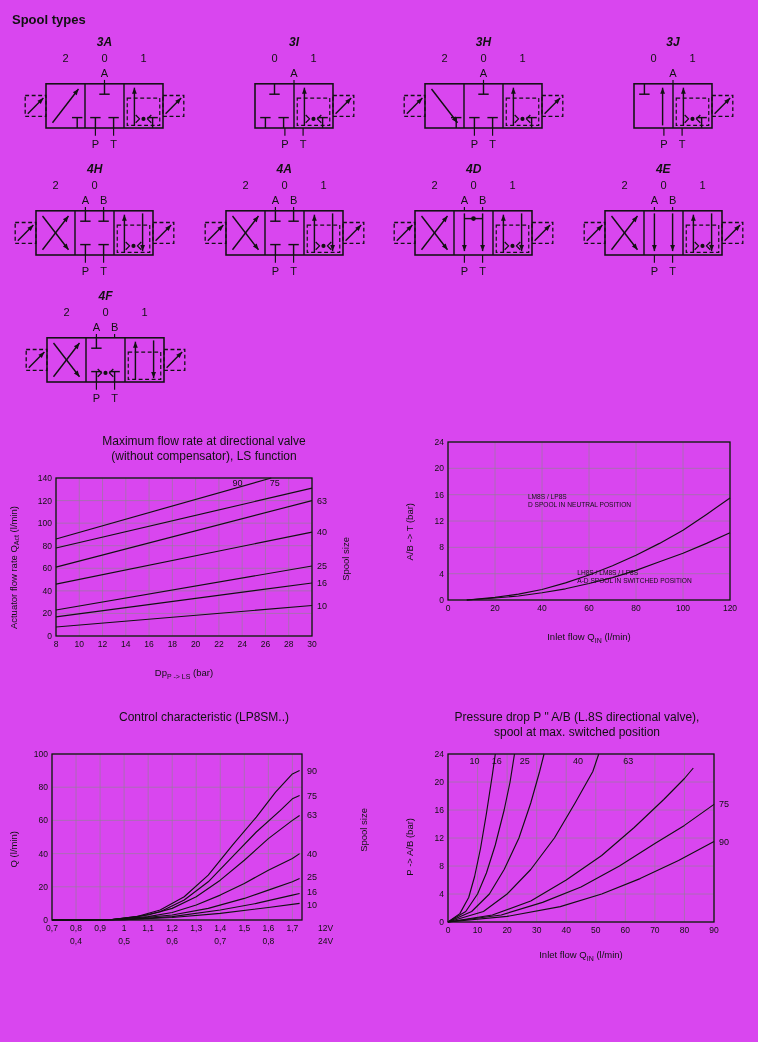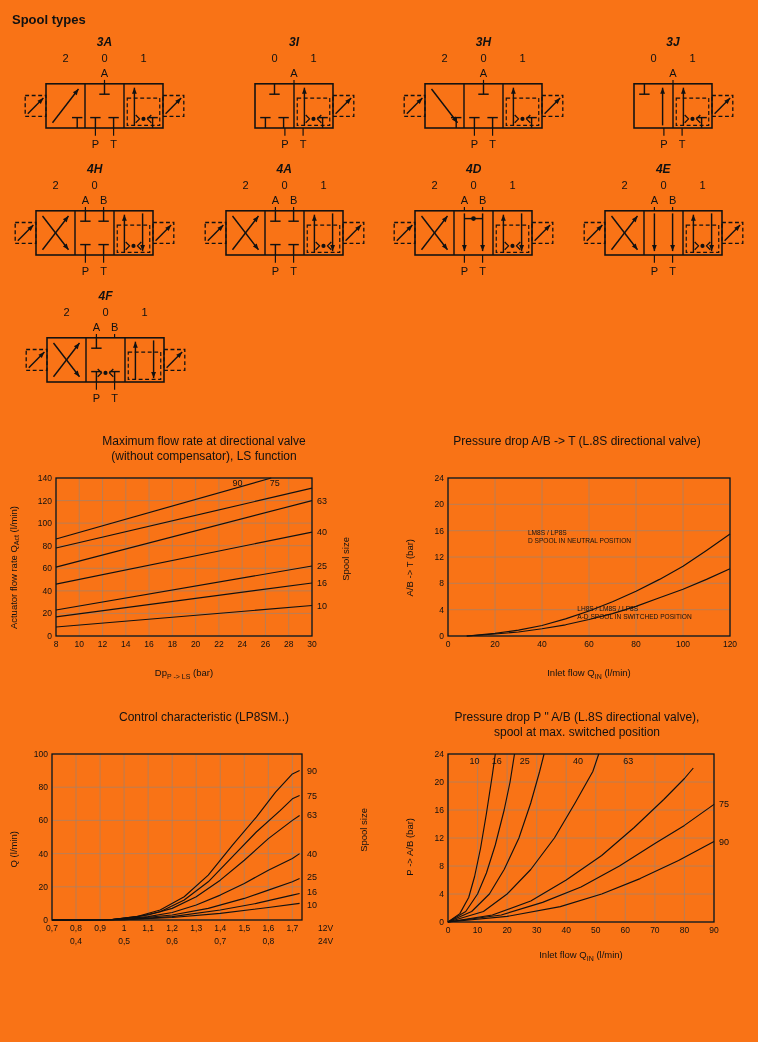--- a/index.html
+++ b/index.html
@@ -1,17 +1,17 @@
 <!DOCTYPE html>
 <html><head>
 <meta charset="utf-8">
 <style>
   html,body{margin:0;padding:0;background:#fff;color:#111;}
   body{font-family:"Liberation Sans",sans-serif;}
-  .page{width:758px;min-height:1042px;position:relative;overflow:hidden;background:#f97316;}
+  .page{width:758px;min-height:1042px;position:relative;overflow:hidden;background:#d946ef;}
   .page-heading{font-size:13px;font-weight:bold;margin:12px 0 2px 12px;}
   .spool-row{display:flex;justify-content:space-around;align-items:flex-start;margin-top:8px;}
   .spool-row.single{justify-content:flex-start;padding-left:21px;}
   .spool{display:flex;flex-direction:column;align-items:center;}
   .spool-name{font-size:12px;font-weight:bold;margin-bottom:1px;font-style:italic;}
   svg{display:block;}
   svg text{font-family:"Liberation Sans",sans-serif;}
   .charts-grid{display:grid;grid-template-columns:392px 1fr;column-gap:4px;row-gap:30px;margin-top:26px;padding:0 8px;}
   .chart-title{font-size:12px;white-space:pre-line;margin-bottom:6px;min-height:30px;line-height:1.25;text-align:center;}
   .chart-body{display:flex;align-items:center;}
@@ -461,21 +461,20 @@
               <text x="295" y="115.95714285714286" font-size="9" fill="#111111" text-anchor="start">16</text>
               <text x="295" y="138.52857142857144" font-size="9" fill="#111111" text-anchor="start">10</text>
             </svg>
           <div class="side-label">Spool size</div>
         </div>
       </div>
       <div class="xlabel" style="margin-left:48px;width:256px"><span>Dp</span><sub>P -&gt; LS</sub><span> (bar)</span></div>
     </section>
 
     <section class="chart-box">
-      <div class="chart-title">Pressure drop A/B -&gt; T (L.8S directional valve)</div>
       <div class="chart-body">
         <div class="ylabel"><span>A/B -&gt; T (bar)</span><sub></sub><span></span></div>
         <div class="plot-wrap">
           <svg id="plot1" viewBox="0 0 324 196" width="324" height="196">
               <line x1="30" y1="8" x2="30" y2="166" stroke="#888888" stroke-width="0.55"></line>
               <text x="30" y="177" font-size="8.5" fill="#111111" text-anchor="middle">0</text>
               <line x1="77" y1="8" x2="77" y2="166" stroke="#888888" stroke-width="0.55"></line>
               <text x="77" y="177" font-size="8.5" fill="#111111" text-anchor="middle">20</text>
               <line x1="124" y1="8" x2="124" y2="166" stroke="#888888" stroke-width="0.55"></line>
               <text x="124" y="177" font-size="8.5" fill="#111111" text-anchor="middle">40</text>

